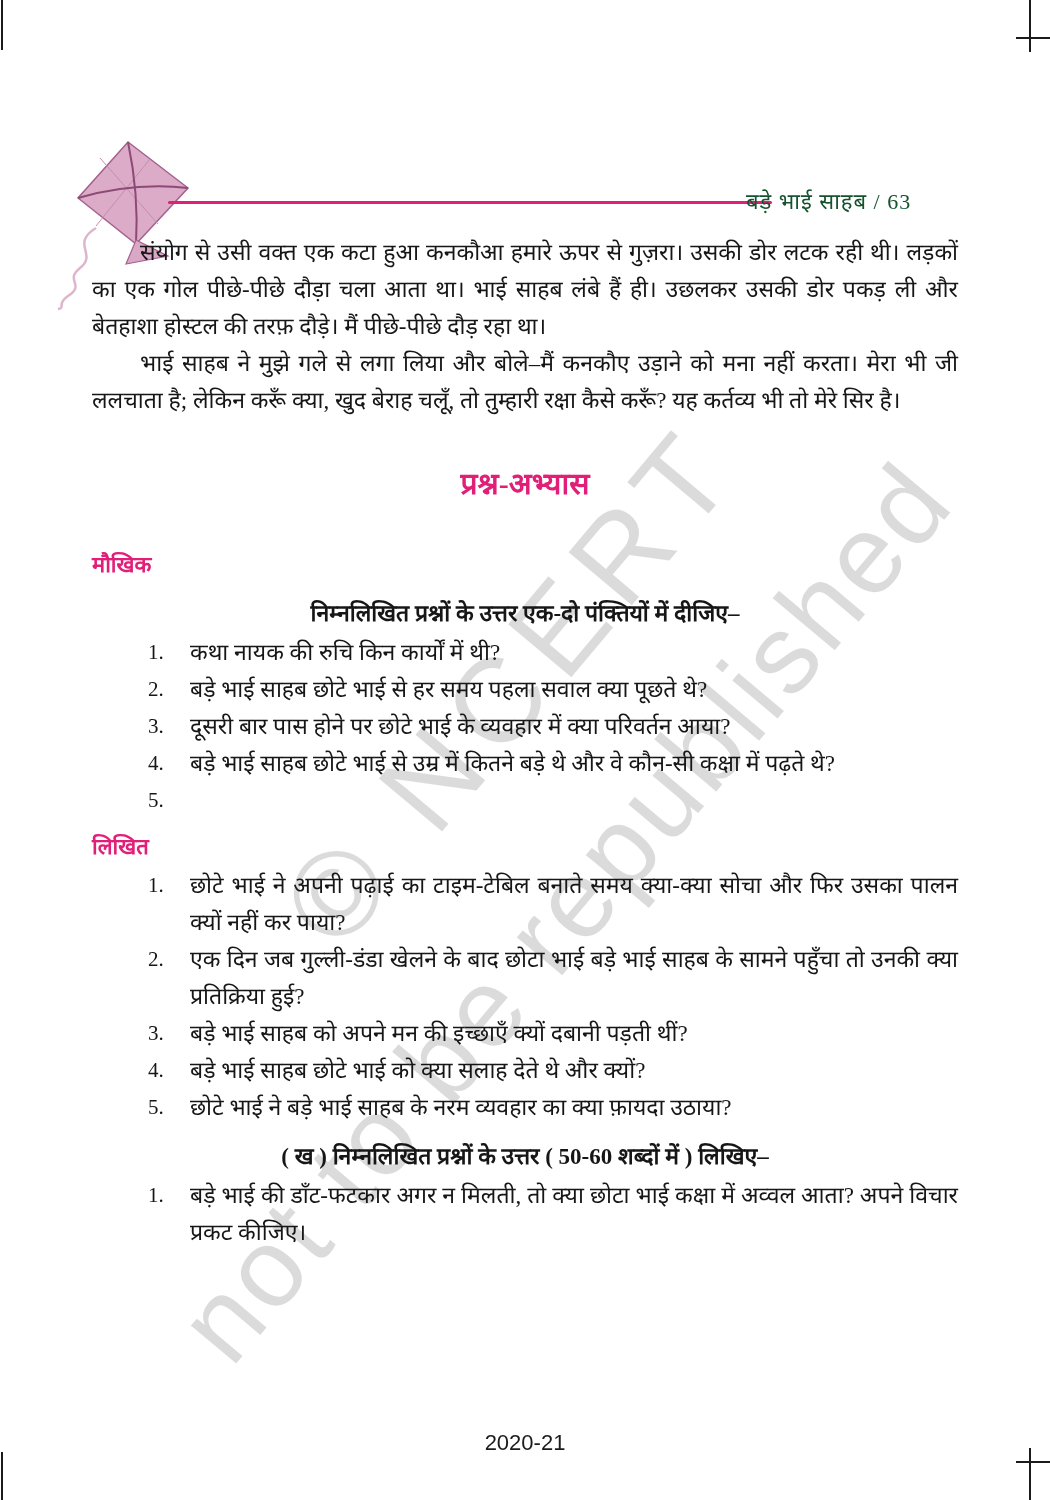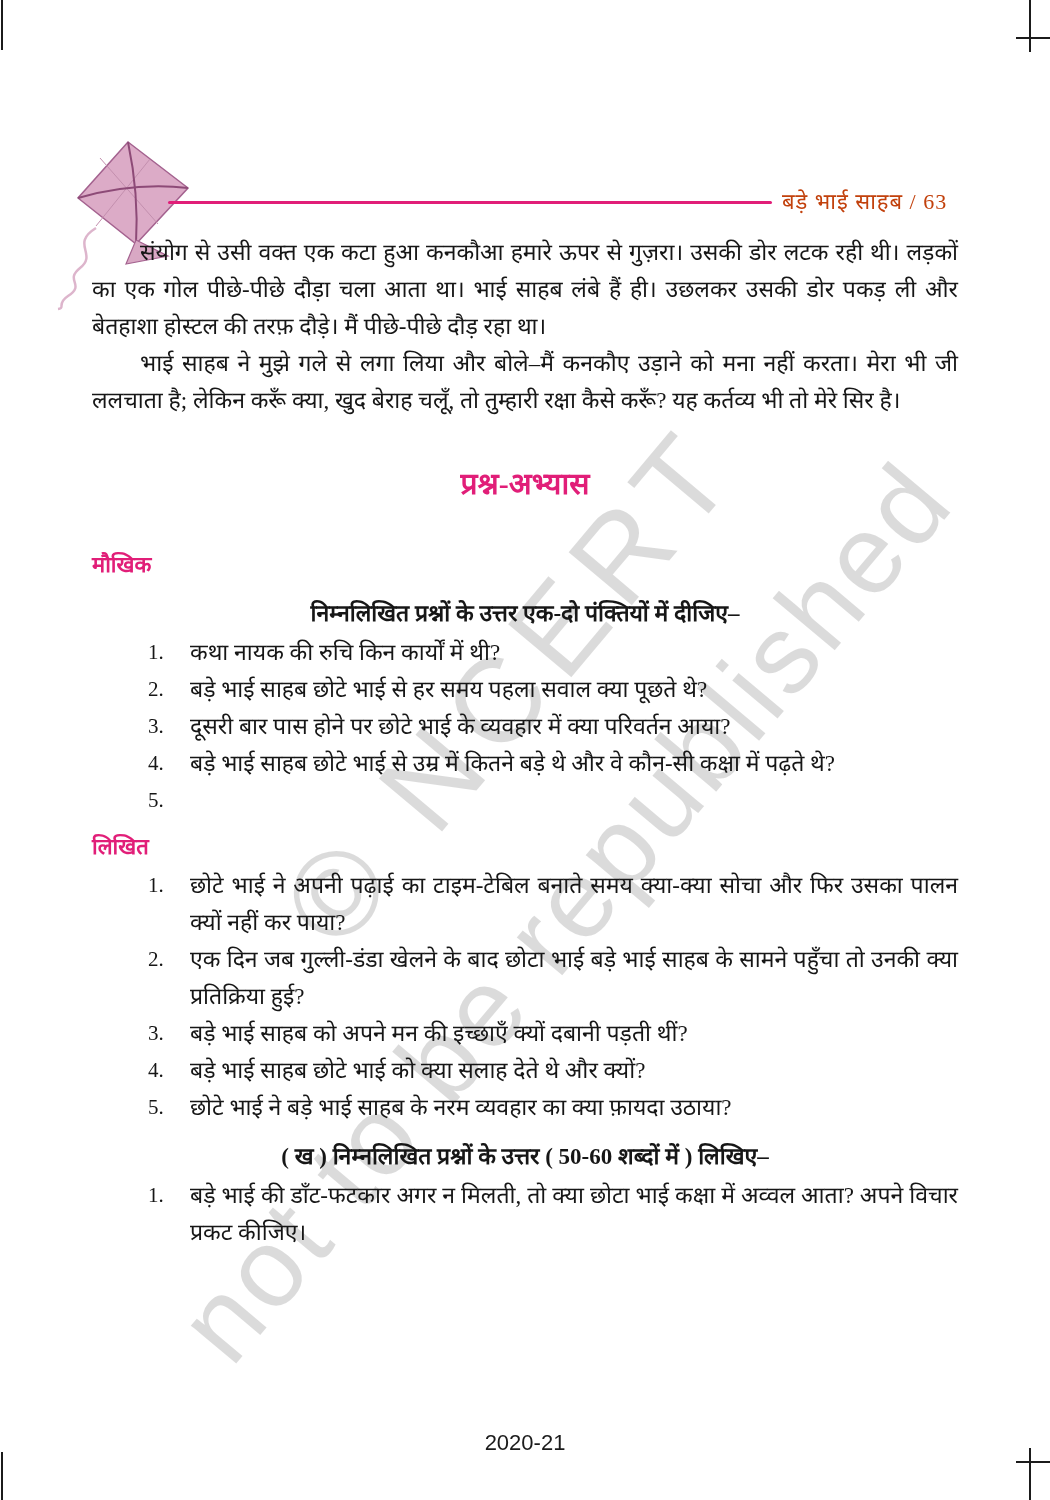--- a/index.html
+++ b/index.html
@@ -32,22 +32,22 @@
     font-size:112px;letter-spacing:4px;
     transform:translate(-50%,-50%) rotate(-50deg);
   }
   
   .kite{position:absolute;left:40px;top:136px;z-index:2;}
   .hrule{
     position:absolute;left:168px;top:201px;width:604px;height:3px;
     background:#e11e78;z-index:2;border-radius:2px;
   }
   .htitle{
-    position:absolute;left:782px;top:185px;z-index:2;
-    color:#c2410c;font-size:22px;letter-spacing:1px;white-space:nowrap;
+    position:absolute;left:746px;top:185px;z-index:2;
+    color:#14532d;font-size:22px;letter-spacing:1px;white-space:nowrap;
   }
   
   .content{
     position:absolute;left:92px;top:234px;width:866px;z-index:2;
     font-size:23px;line-height:37px;
   }
   .para{margin:0;text-align:justify;text-indent:48px;}
   .ex-title{
     margin:44px 0 0 0;text-align:center;
     color:#e11e78;font-size:30px;font-weight:bold;line-height:42px;

